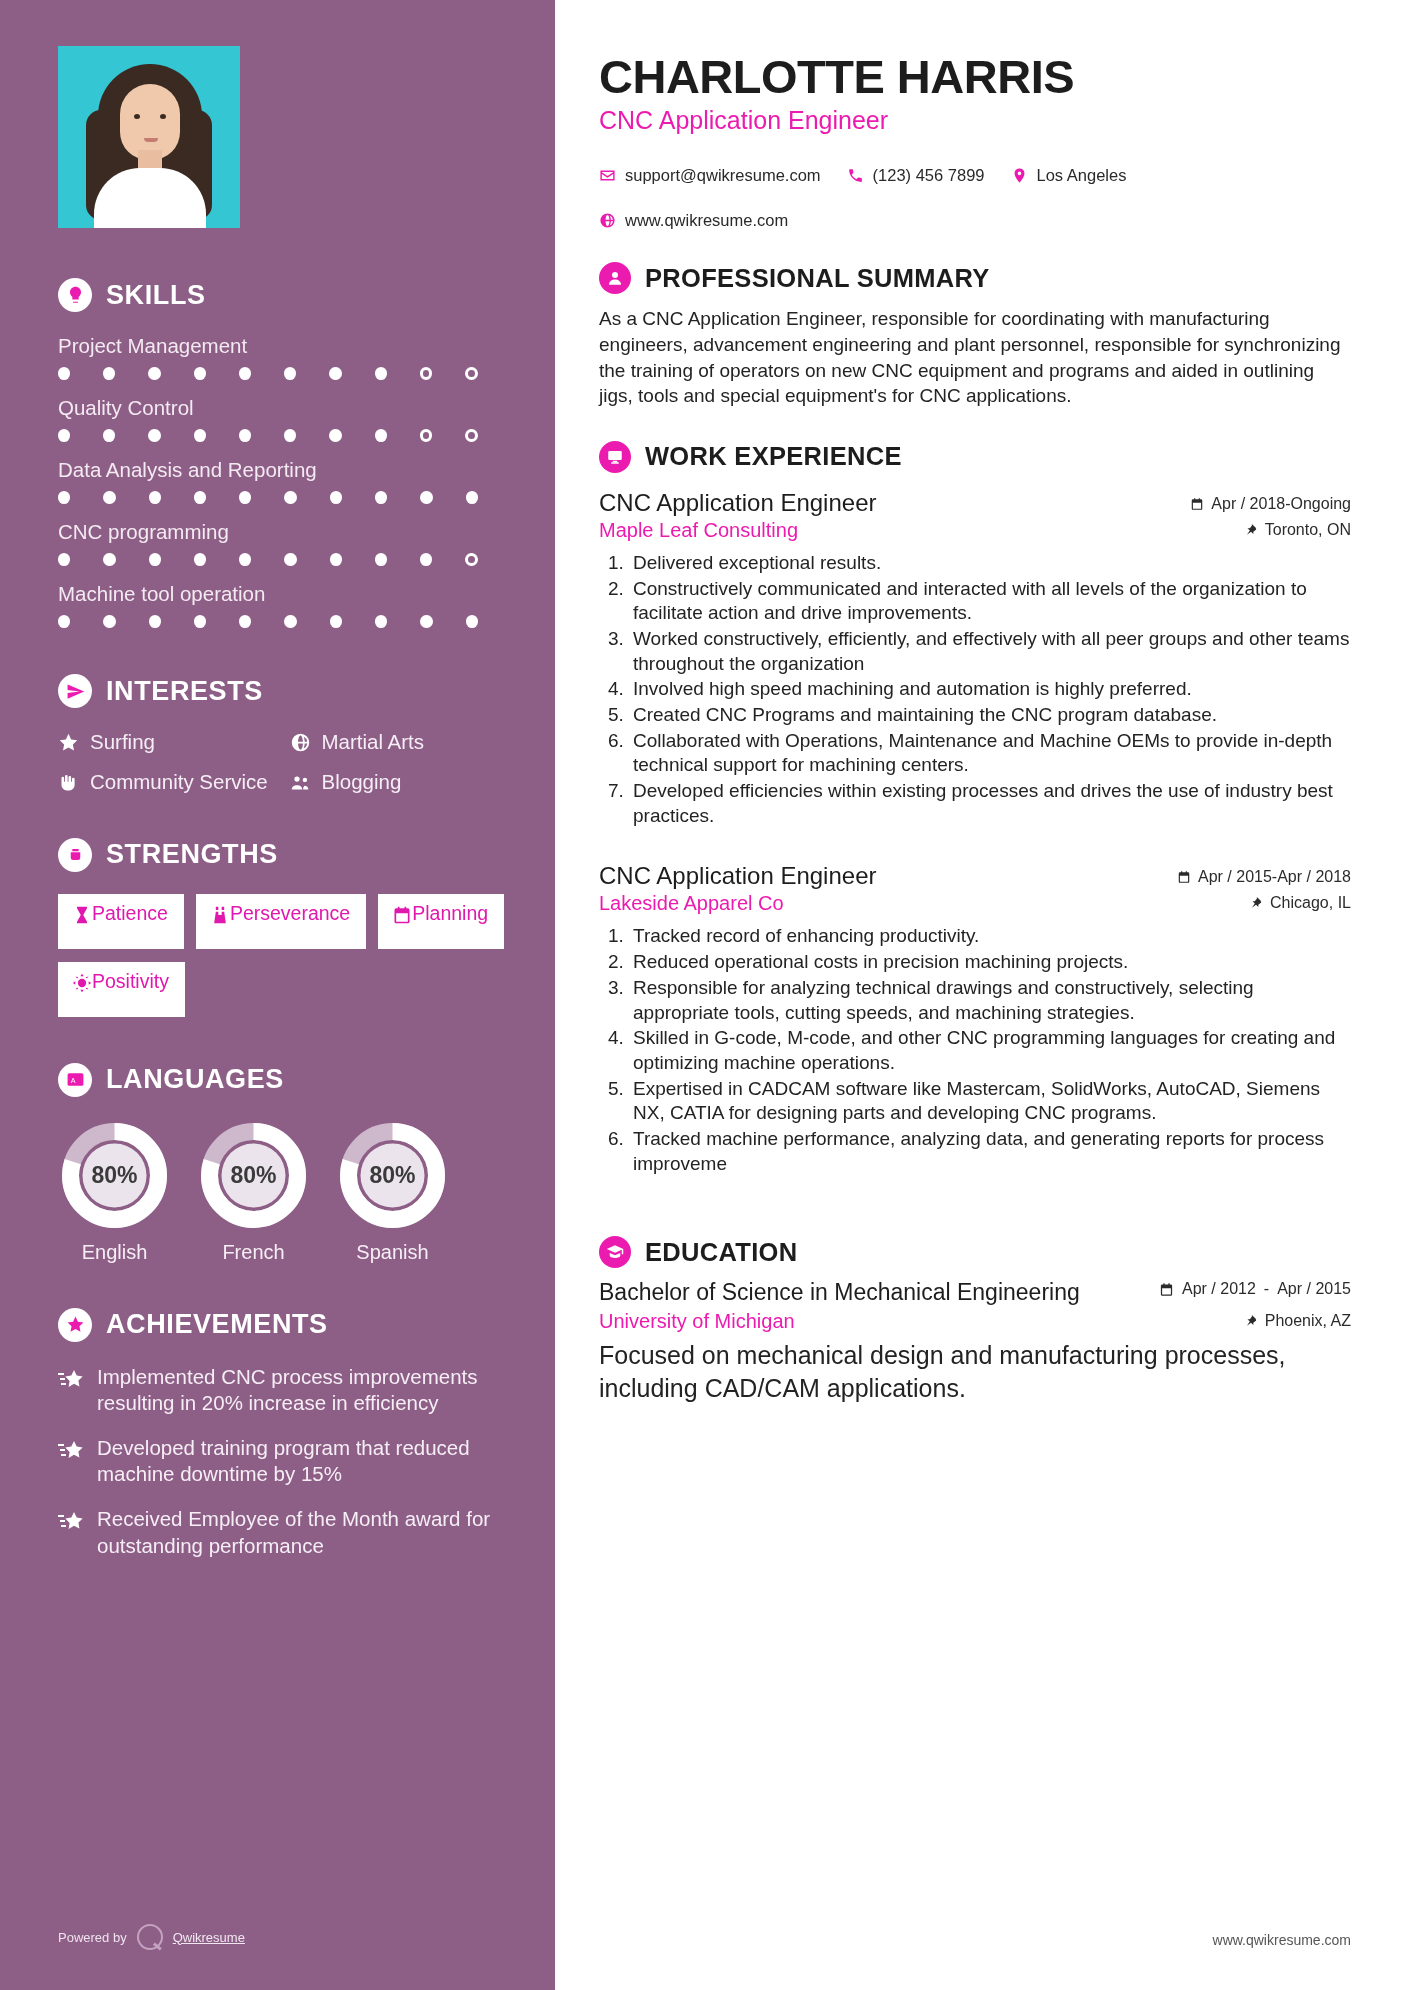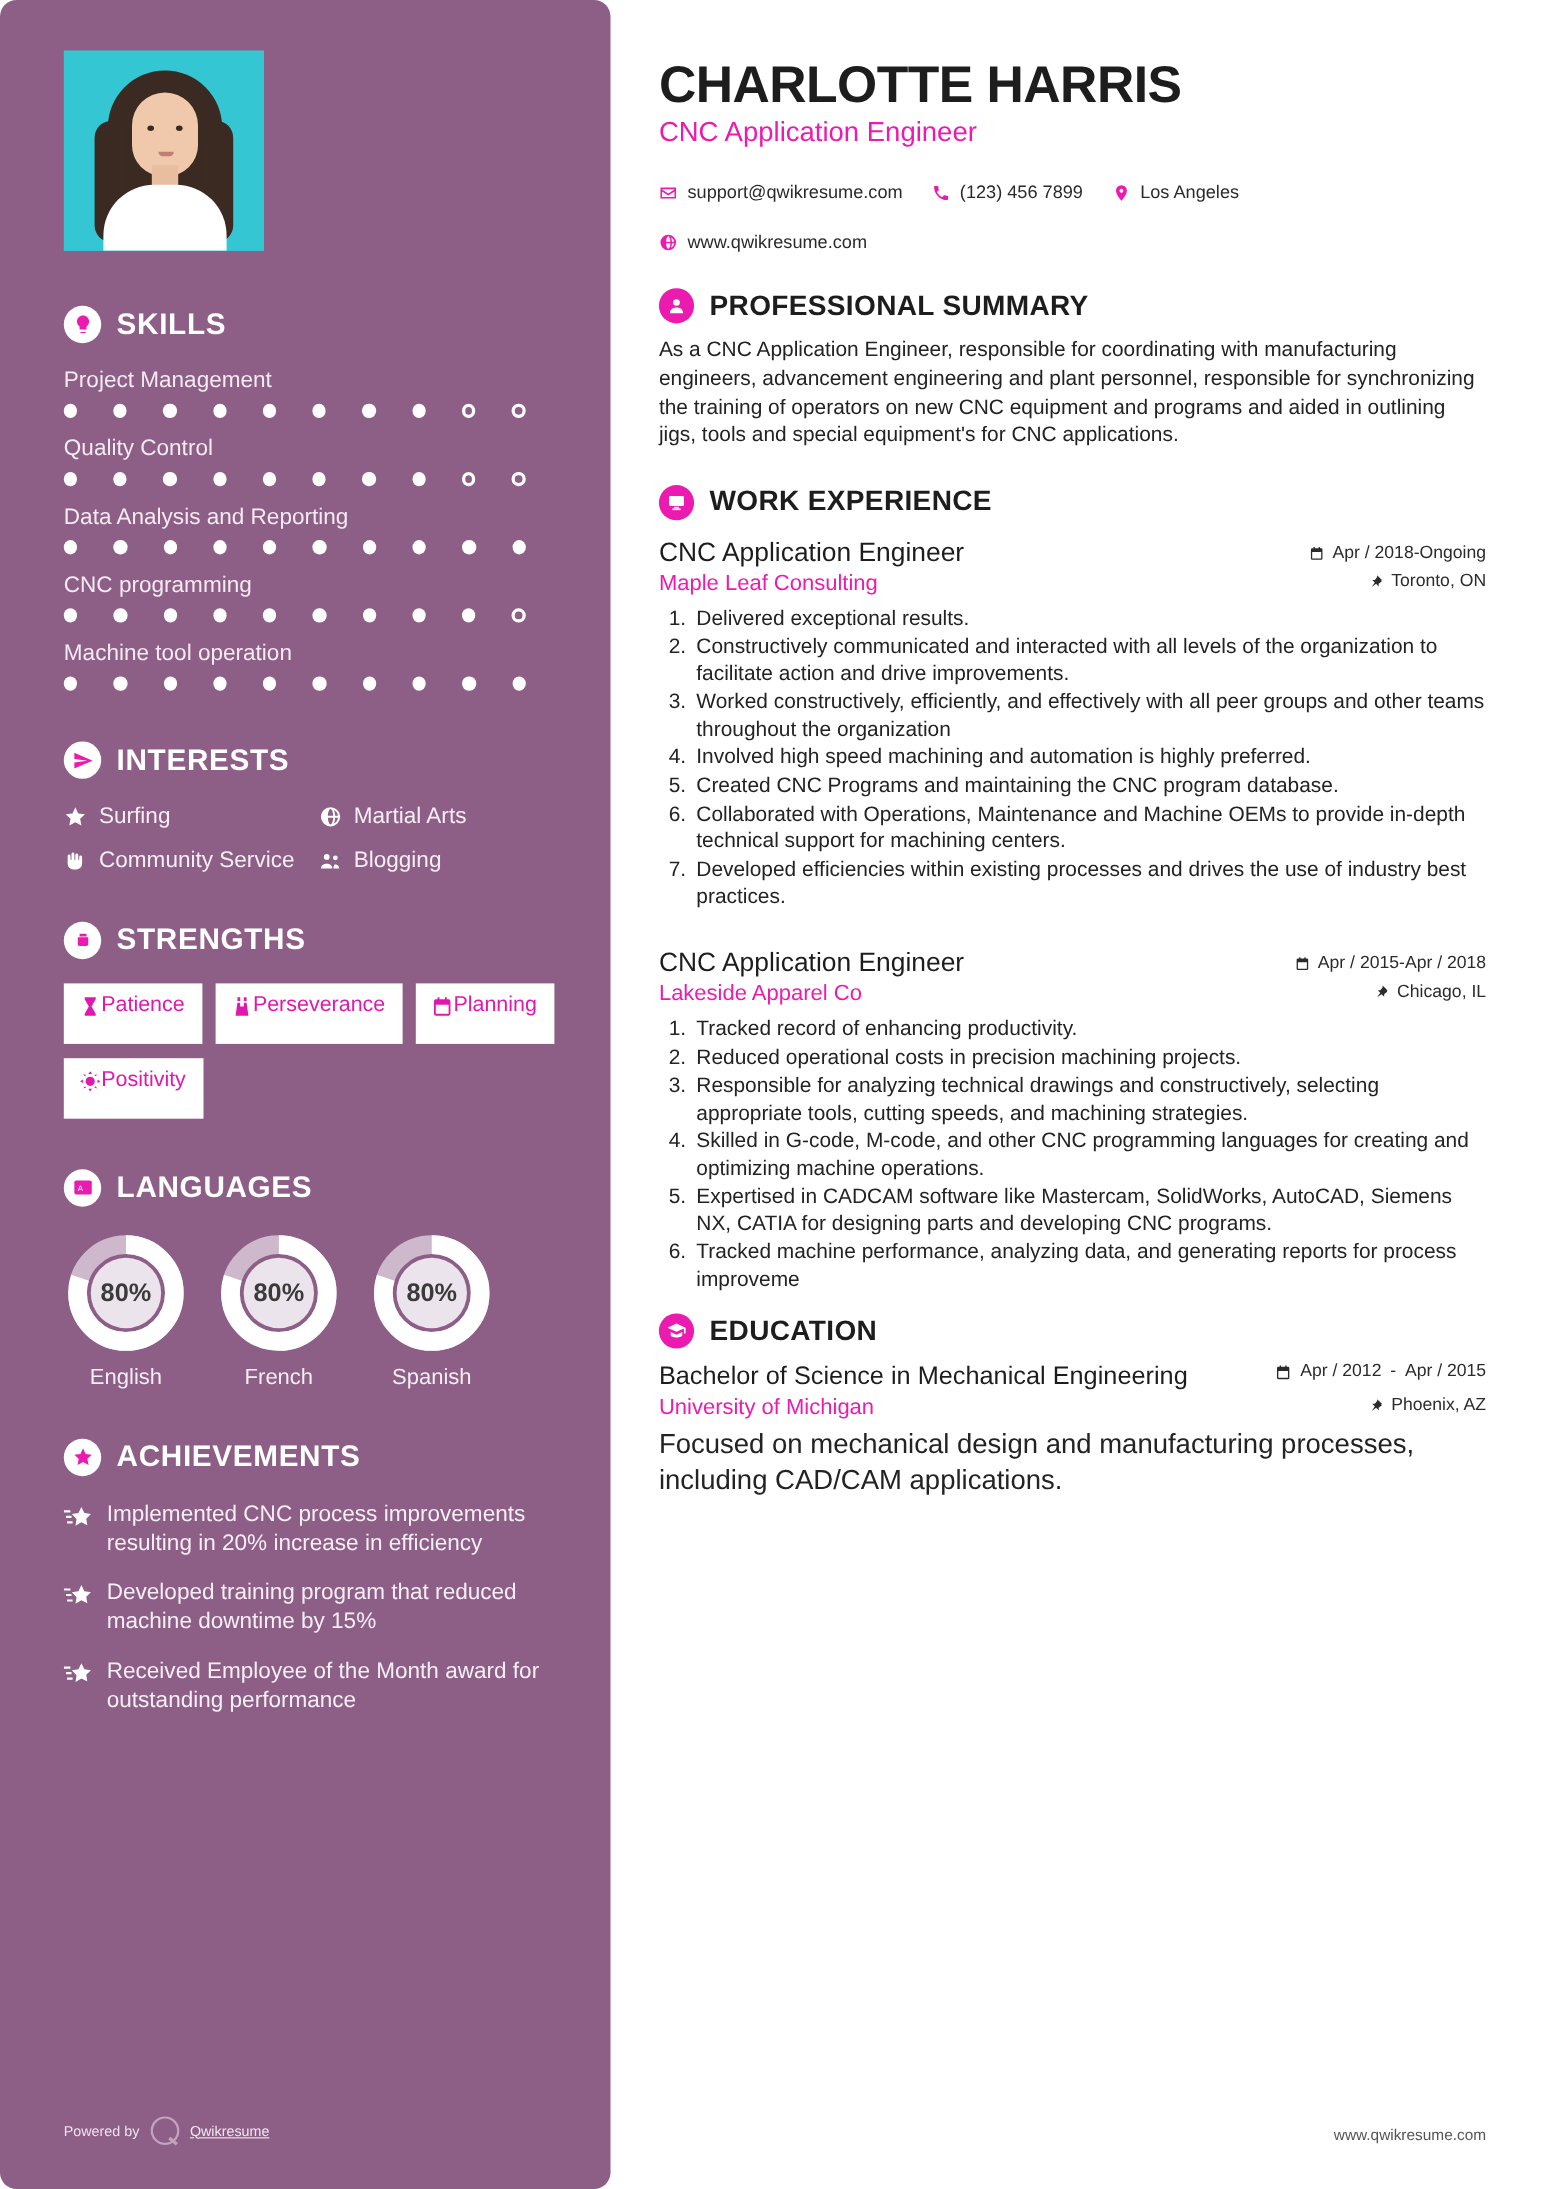--- a/index.html
+++ b/index.html
@@ -10,21 +10,20 @@
   }
   .page { position: relative; width: 1407px; height: 1990px; display: flex; background:#fff; }
 
   
   .sidebar {
     width: 555px; min-width: 555px;
     background: #8d5f87;
     color: #ffffff;
     padding: 46px 44px 0 58px;
     position: relative;
-    border-radius: 15px;
   }
   .photo-frame {
     width: 182px; height: 182px;
     background: #3ac9d6;
     overflow: hidden; position: relative;
     margin-bottom: 50px;
   }
   .photo-bg { position:absolute; inset:0; background:#35c6d4; }
   .ph-hair { position:absolute; left:40px; top:18px; width:104px; height:150px; background:#3a2a22; border-radius:52px 52px 30px 30px; }
   .ph-hair2 { position:absolute; left:28px; top:64px; width:30px; height:110px; background:#3a2a22; border-radius:16px; }
@@ -490,21 +489,21 @@
             <li>Tracked record of enhancing productivity.</li>
             <li>Reduced operational costs in precision machining projects.</li>
             <li>Responsible for analyzing technical drawings and constructively, selecting appropriate tools, cutting speeds, and machining strategies.</li>
             <li>Skilled in G-code, M-code, and other CNC programming languages for creating and optimizing machine operations.</li>
             <li>Expertised in CADCAM software like Mastercam, SolidWorks, AutoCAD, Siemens NX, CATIA for designing parts and developing CNC programs.</li>
             <li>Tracked machine performance, analyzing data, and generating reports for process improveme</li>
           </ol>
         </div>
       </div>
 
-    <div class="m-sec-head" style="margin-top:18px;">
+    <div class="m-sec-head" style="margin-top:60px;">
       <span class="m-badge">
         <svg viewBox="0 0 24 24">
             <path d="M12 3L1 8l11 5 9-4.1V15h2V8L12 3zM5 13.2V17c0 1.7 3.1 3 7 3s7-1.3 7-3v-3.8l-7 3.2-7-3.2z"></path>
           </svg>
       </span>
       <span class="m-title">EDUCATION</span>
     </div>
     <div>
       <div class="edu-top">
         <div class="edu-degree">Bachelor of Science in Mechanical Engineering</div>

